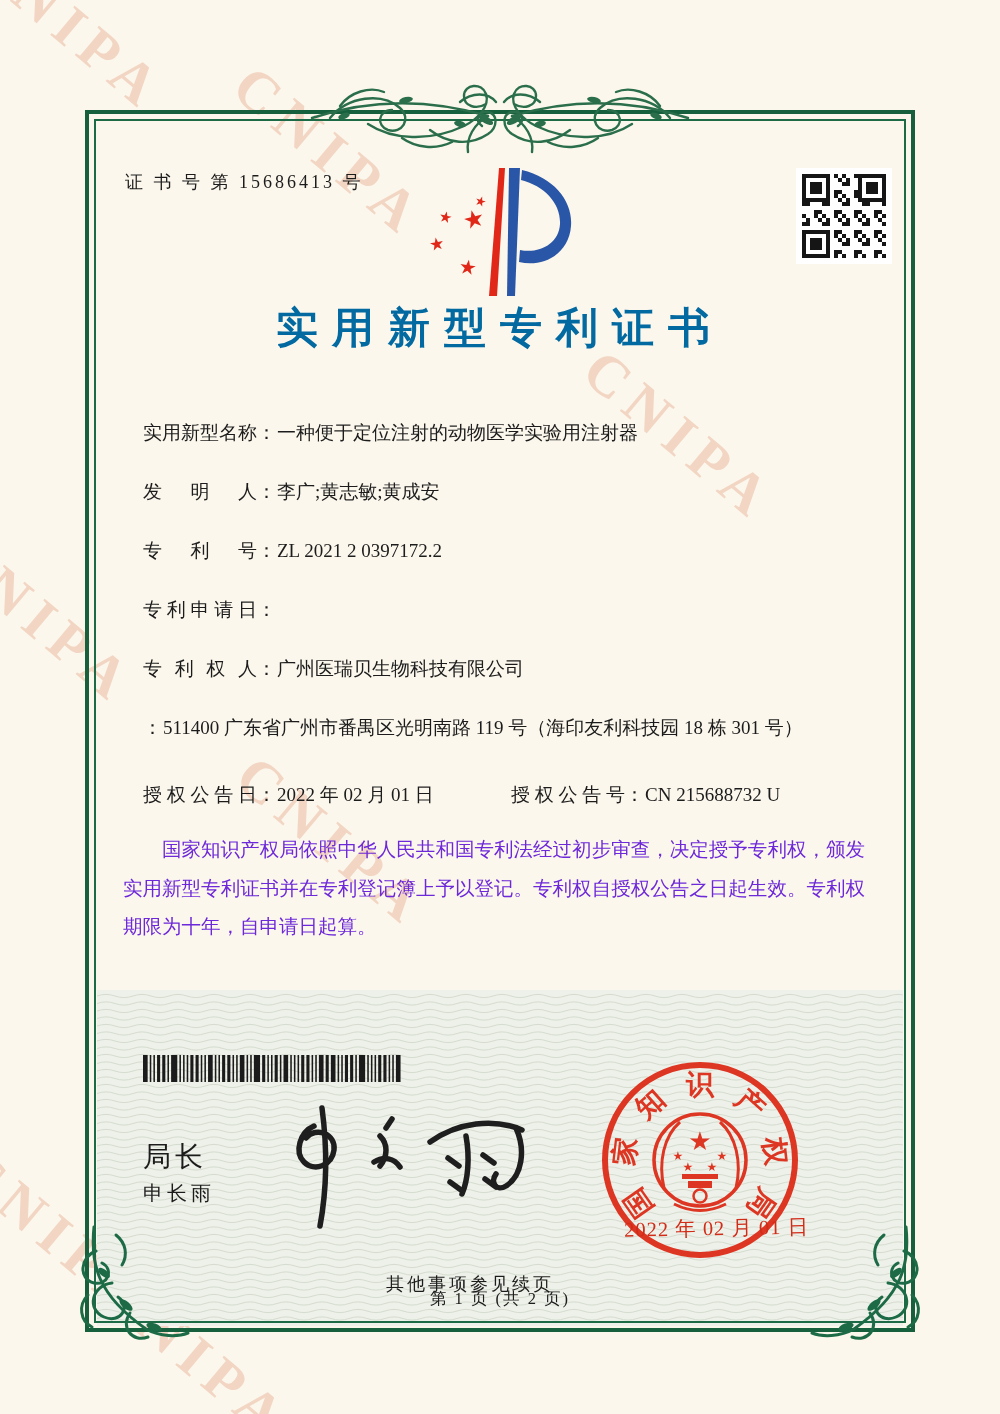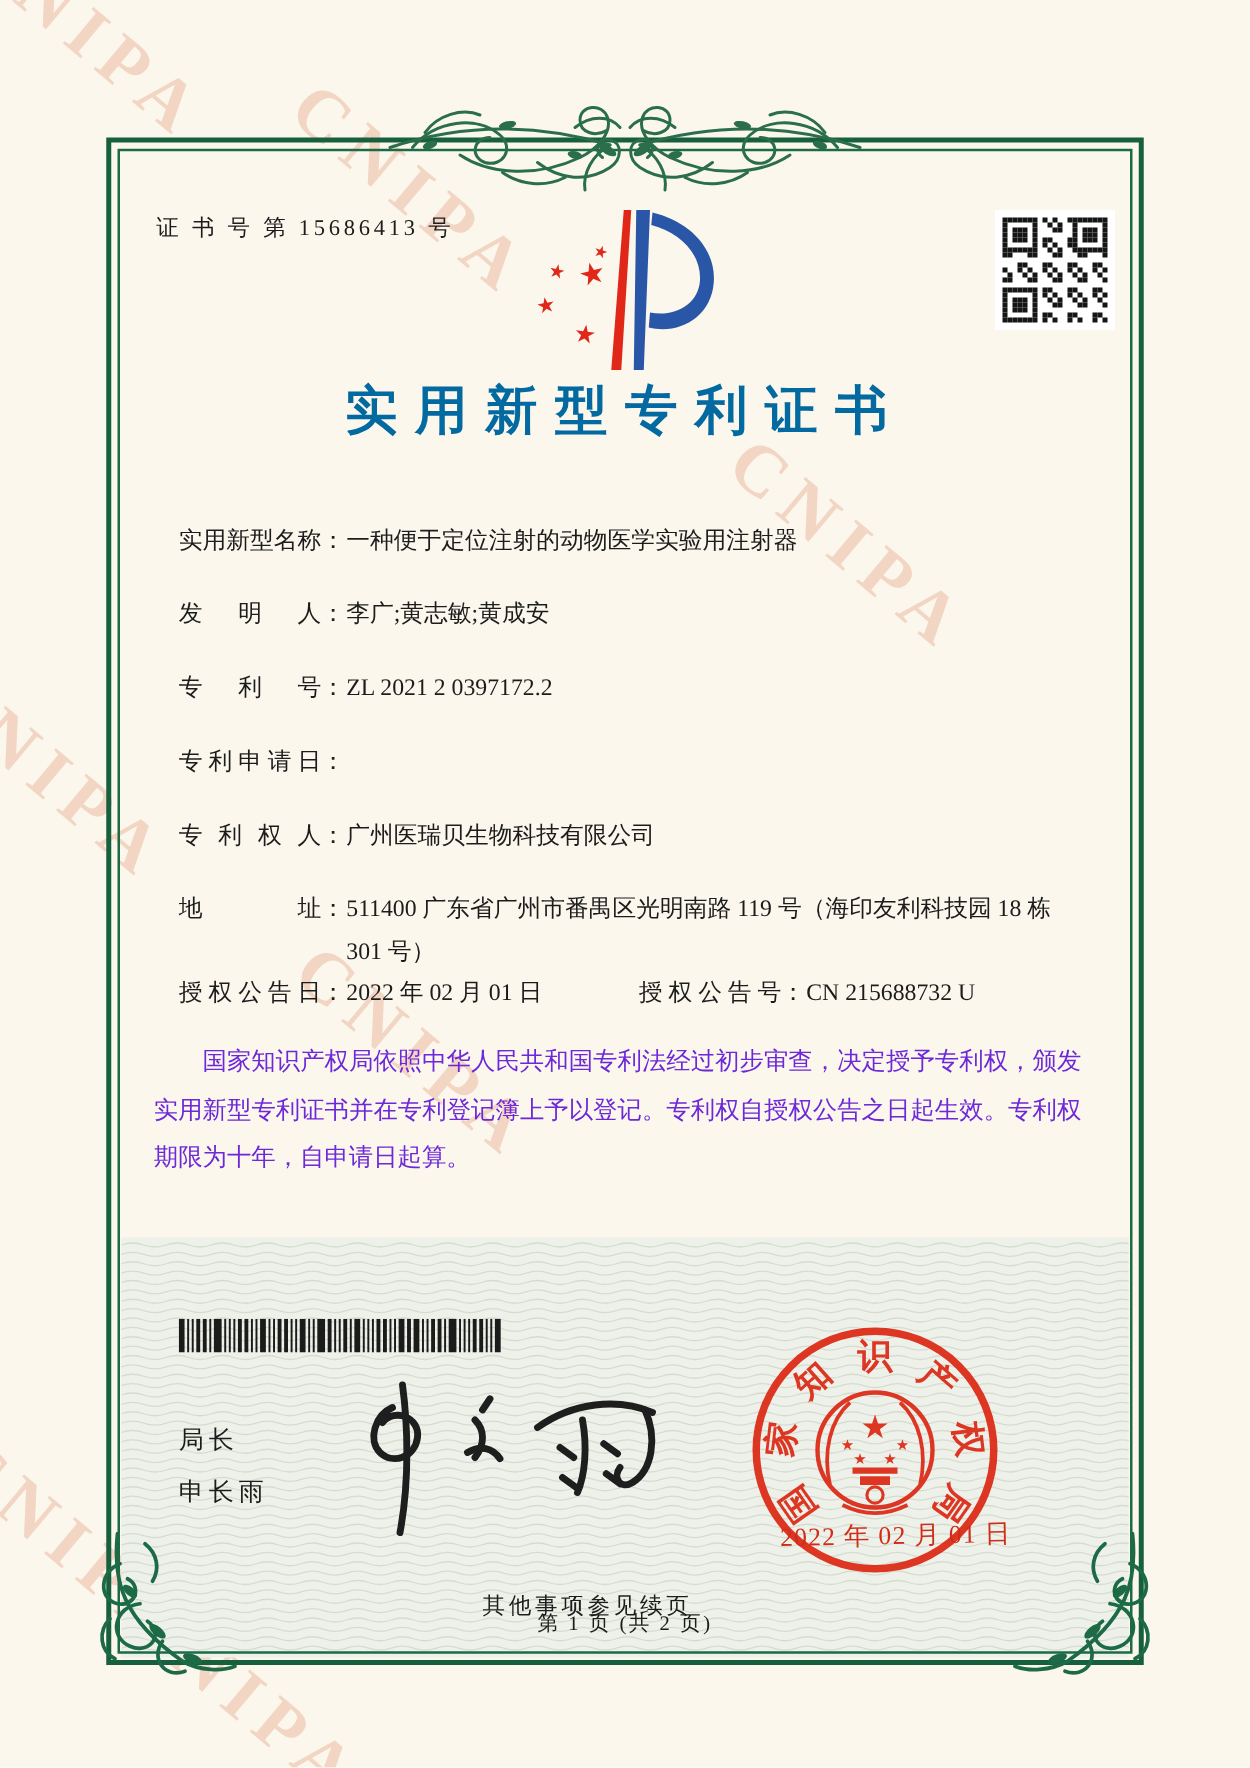--- a/index.html
+++ b/index.html
@@ -45,21 +45,21 @@
   .val.single{ line-height:26px; margin-top:0;}
   .grant-row{ position:absolute; left:143px; top:782px; width:722px; font-size:19px; display:flex; line-height:26px;}
   .grant-a{ width:368px; flex:none; display:flex;}
   .grant-b{ flex:1; display:flex;}
   .paras{
     position:absolute; left:123px; top:831px; width:742px;
     font-size:19.5px; line-height:38.5px; text-align:justify; color:#6d28d9;
   }
   .paras p{ margin:0; text-indent:2em; }
   .barcode{ position:absolute; left:143px; top:1055px; }
-  .signer-title{ position:absolute; left:143px; top:1138px; font-size:20px; letter-spacing:4px;}
+  .signer-title{ position:absolute; left:143px; top:1138px; font-size:28px; letter-spacing:4px;}
   .signer-name{ position:absolute; left:143px; top:1180px; font-size:20px; letter-spacing:4px;}
   .sig{ position:absolute; left:262px; top:1098px; }
   .seal{ position:absolute; left:598px; top:1058px; width:204px; height:204px; opacity:.95;}
   .seal-char{ font-size:28px; font-weight:bold; fill:#dd2c19; font-family:"Liberation Serif","DejaVu Serif",serif;}
   .seal-date{
     position:absolute; left:624px; top:1214px; width:200px;
     font-size:20.5px; color:#d02c18; letter-spacing:1px; white-space:nowrap;
     transform:rotate(-1deg);
   }
   .page-info{ position:absolute; left:0; top:1288px; width:1000px; text-align:center; font-size:16.5px; letter-spacing:2px;}
@@ -427,21 +427,20 @@
       <div class="frow">
         <span class="lbl">专利申请日</span>
           <span class="colon">：</span>
       </div>
       <div class="frow">
         <span class="lbl">专利权人</span>
           <span class="colon">：</span>
         <span class="val single">广州医瑞贝生物科技有限公司</span>
       </div>
       <div class="frow addr">
-        <span class="lbl">地址</span>
           <span class="colon">：</span>
         <span class="val">511400 广东省广州市番禺区光明南路 119 号（海印友利科技园 18 栋 301 号）</span>
       </div>
     </div>
 
     <div class="grant-row">
       <div class="grant-a">
         <span class="lbl">授权公告日</span>
           <span class="colon">：</span>
         <span>2022 年 02 月 01 日</span>

